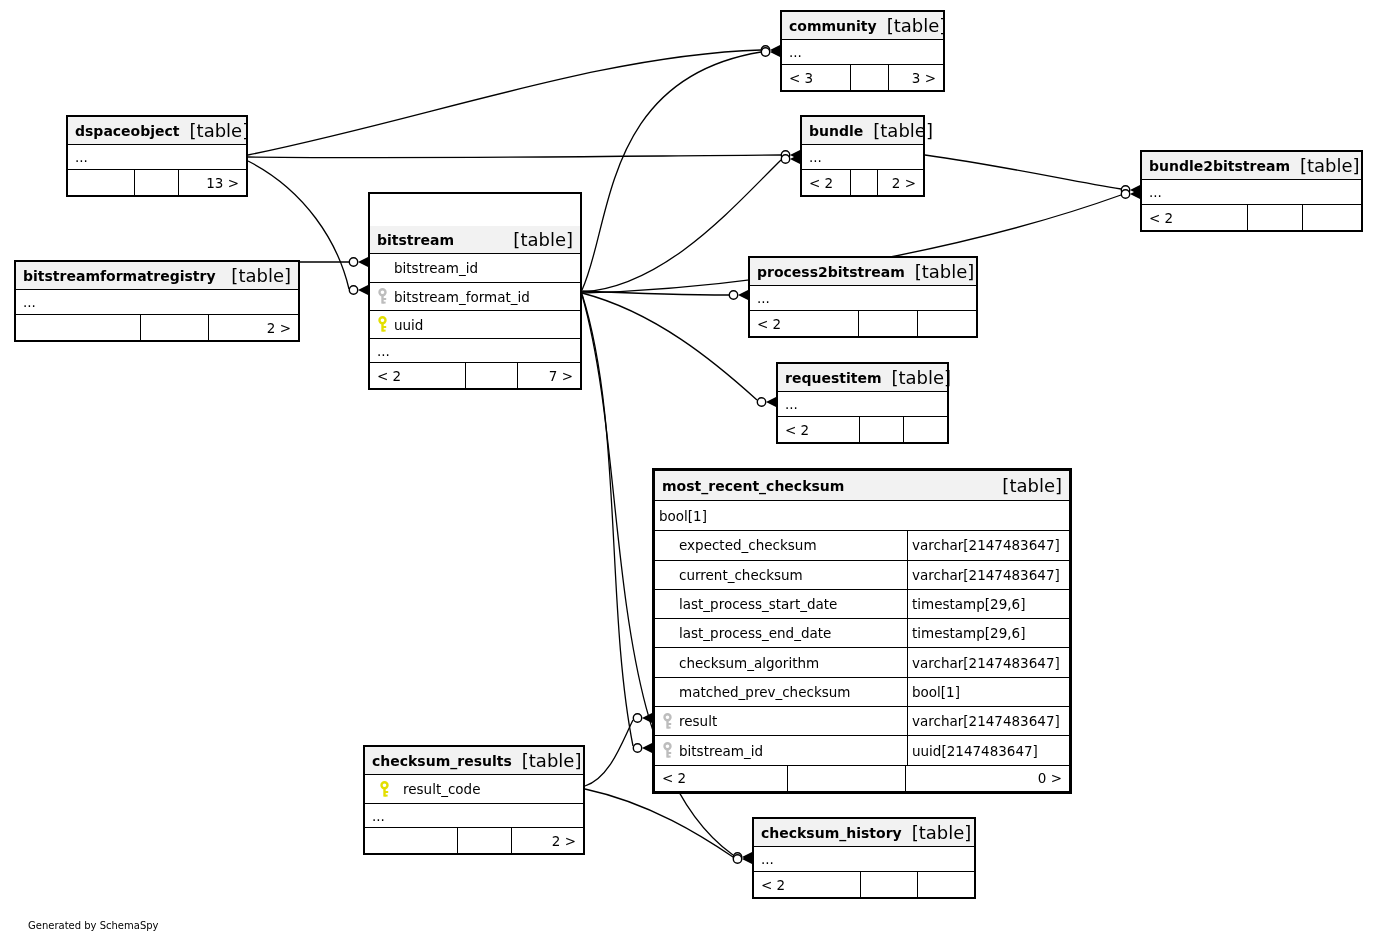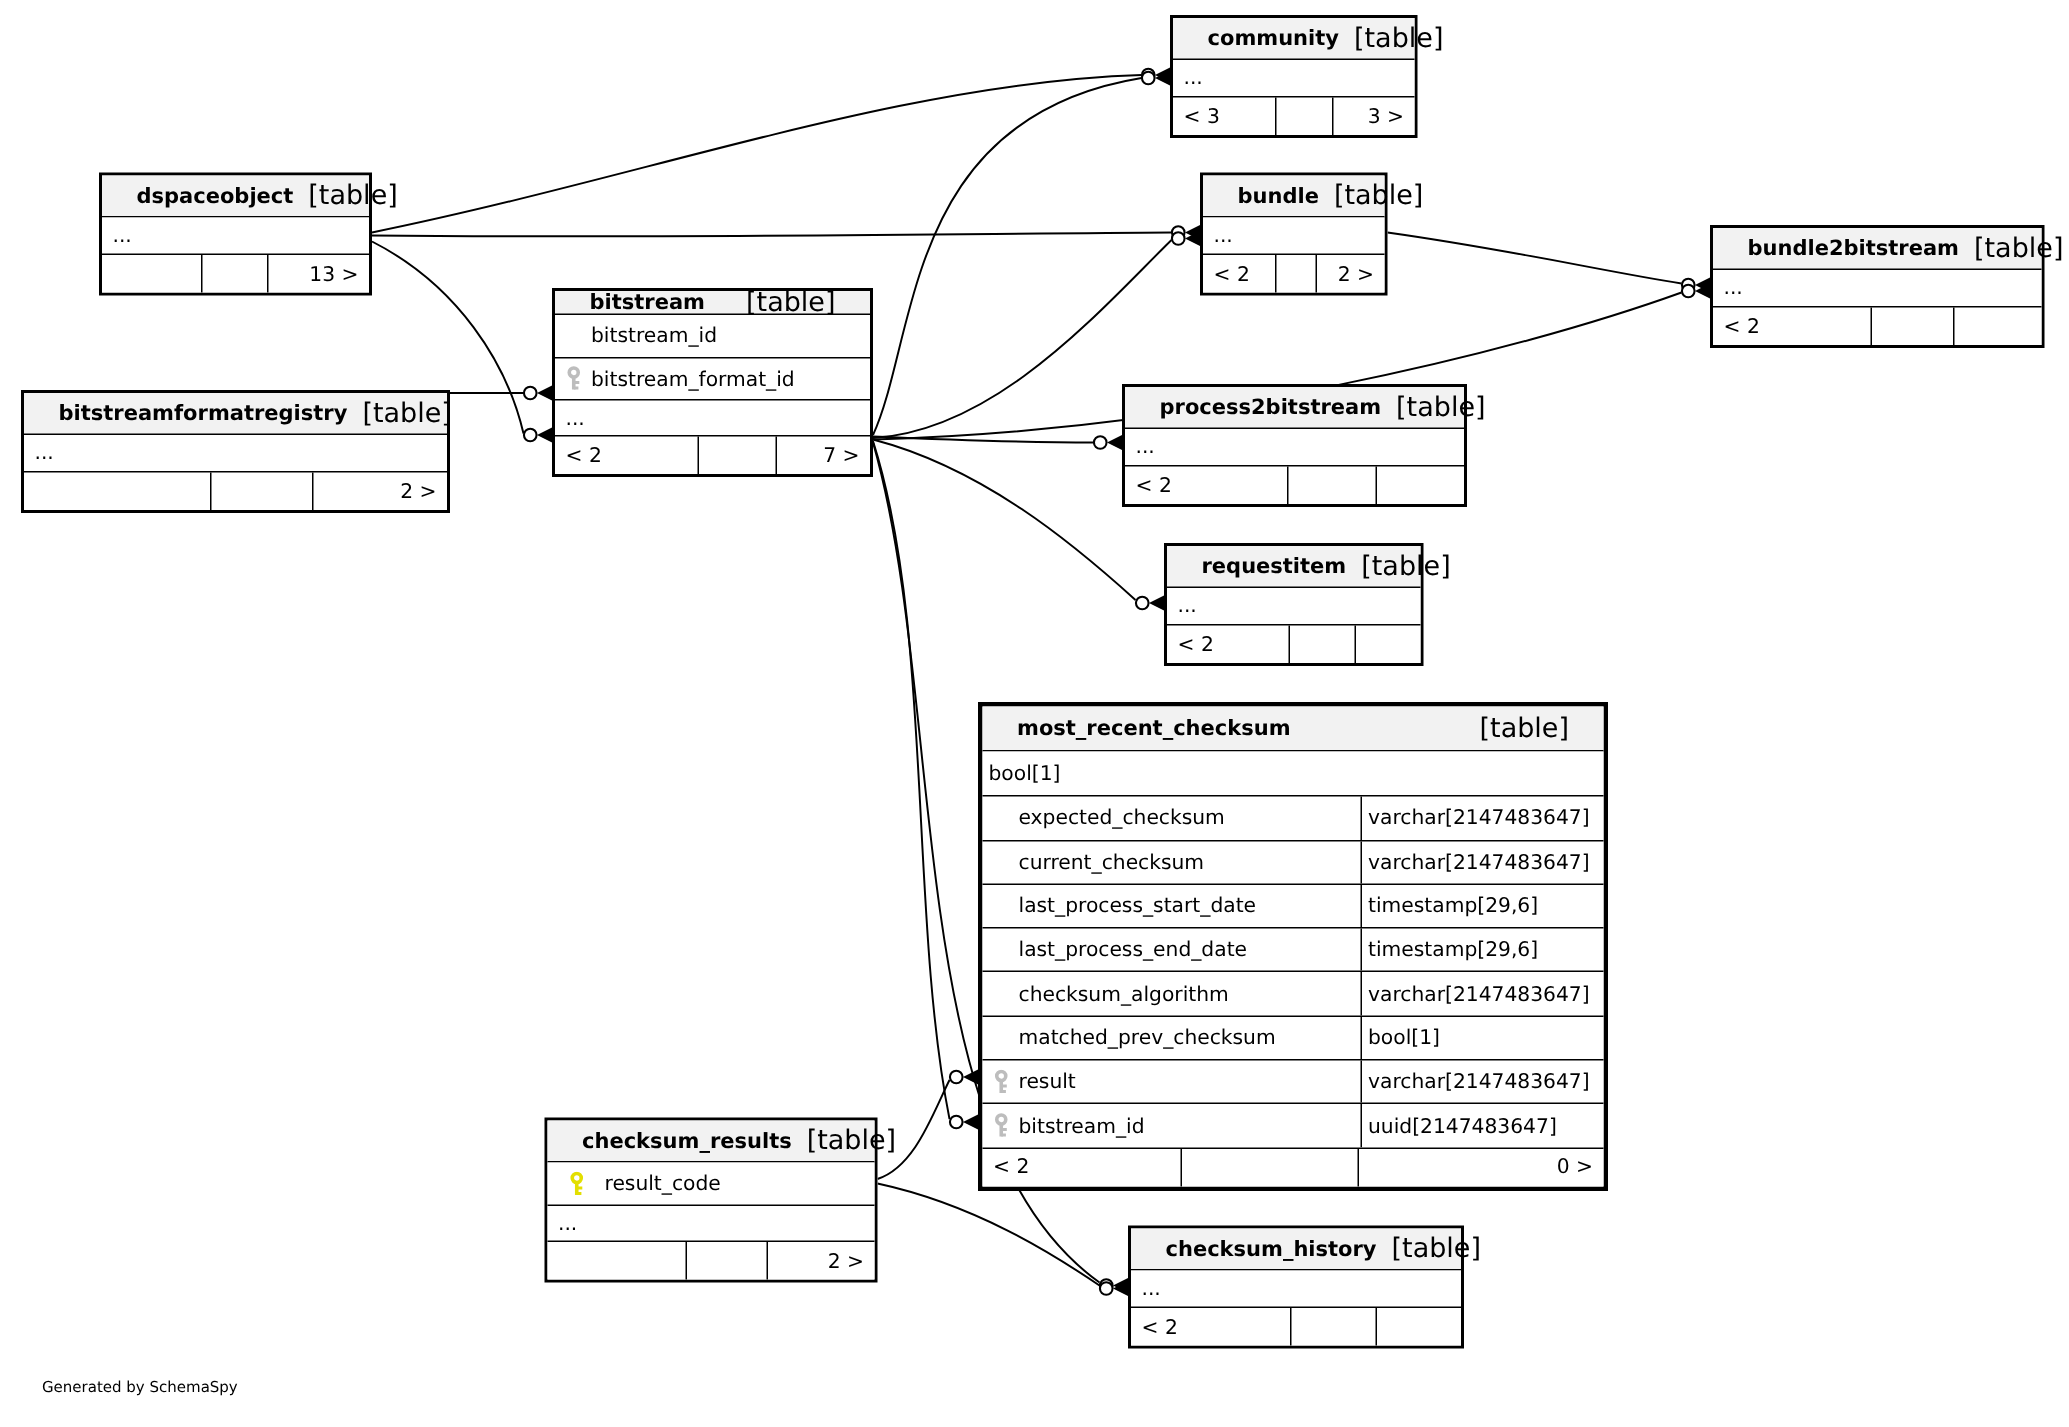--- a/index.html
+++ b/index.html
@@ -2,21 +2,21 @@
 <html><head>
 <meta charset="utf-8">
 <style>
   html,body{margin:0;padding:0;background:#ffffff;}
   #canvas{position:relative;width:1379px;height:951px;background:#ffffff;overflow:hidden;
           font-family:"DejaVu Sans","Liberation Sans",sans-serif;color:#000;}
   #edges{position:absolute;left:0;top:0;width:1379px;height:951px;}
   .table-box{position:absolute;background:#ffffff;border:2px solid #000;box-sizing:border-box;}
   .table-box.emphasis{border-width:3px;}
   .tbl-header{display:flex;justify-content:space-between;align-items:center;
-              background:#f2f2f2;border-bottom:1px solid #000;padding:0 23px;box-sizing:border-box;}
+              background:#f2f2f2;border-bottom:1px solid #000;padding:0 7px;box-sizing:border-box;}
   .tbl-name{font-weight:bold;font-size:14px;white-space:nowrap;}
   .tbl-tag{font-size:18px;white-space:nowrap;margin-left:10px;}
   .tbl-row{display:flex;align-items:center;box-sizing:border-box;background:#fff;}
   .tbl-row + .tbl-row{border-top:1px solid #000;}
   .cell-name{display:flex;align-items:center;height:100%;box-sizing:border-box;flex:1;min-width:0;}
   .cell-name.split{flex:0 0 auto;border-right:1px solid #000;}
   .cell-type{flex:1;display:flex;align-items:center;height:100%;padding-left:4px;box-sizing:border-box;}
   .icon-area{flex:0 0 24px;display:flex;justify-content:center;align-items:center;}
   .col-label{font-size:13.5px;white-space:nowrap;}
   .type-label{font-size:13.5px;white-space:nowrap;}
@@ -183,21 +183,21 @@
         </div>
       </div>
       <div class="tbl-footer" style="height: 26px;">
         <div class="divider" style="left: 44%;"></div>
         <div class="divider" style="left: 68%;"></div>
         <span class="f-left"></span>
         <span class="f-right">2 &gt;</span>
       </div>
     </div>
     <div class="table-box" style="left: 368px; top: 192px; width: 214px;">
-      <div class="tbl-header" style="height: 16px;">
+      <div class="tbl-header" style="height: 28px; margin-top: 32px;">
         <span class="tbl-name">bitstream</span>
         <span class="tbl-tag">[table]</span>
       </div>
       <div class="tbl-row" style="height: 28px;">
         <div class="cell-name">
           <span class="icon-area"></span>
           <span class="col-label">bitstream_id</span>
         </div>
       </div>
       <div class="tbl-row" style="height: 28px;">
@@ -206,20 +206,33 @@
             <svg width="11" height="17" viewBox="0 0 11 17">
               <circle cx="5.5" cy="4.3" r="3" fill="none" stroke="#bdbdbd" stroke-width="2.4"></circle>
               <line x1="5.5" y1="7.3" x2="5.5" y2="15.6" stroke="#bdbdbd" stroke-width="2.4"></line>
               <line x1="5.5" y1="11" x2="9.2" y2="11" stroke="#bdbdbd" stroke-width="2"></line>
               <line x1="5.5" y1="14.6" x2="8.6" y2="14.6" stroke="#bdbdbd" stroke-width="2"></line>
             </svg>
           </span>
           <span class="col-label">bitstream_format_id</span>
         </div>
       </div>
+      <div class="tbl-row" style="height: 28px;">
+        <div class="cell-name">
+          <span class="icon-area">
+            <svg width="11" height="17" viewBox="0 0 11 17">
+              <circle cx="5.5" cy="4.3" r="3" fill="none" stroke="#e3df00" stroke-width="2.4"></circle>
+              <line x1="5.5" y1="7.3" x2="5.5" y2="15.6" stroke="#e3df00" stroke-width="2.4"></line>
+              <line x1="5.5" y1="11" x2="9.2" y2="11" stroke="#e3df00" stroke-width="2"></line>
+              <line x1="5.5" y1="14.6" x2="8.6" y2="14.6" stroke="#e3df00" stroke-width="2"></line>
+            </svg>
+          </span>
+          <span class="col-label">uuid</span>
+        </div>
+      </div>
       <div class="tbl-row dots-row" style="height: 24px;">
         <div class="cell-name">
           <span class="col-label">...</span>
         </div>
       </div>
       <div class="tbl-footer" style="height: 26px;">
         <div class="divider" style="left: 45%;"></div>
         <div class="divider" style="left: 70%;"></div>
         <span class="f-left">&lt; 2</span>
         <span class="f-right">7 &gt;</span>

